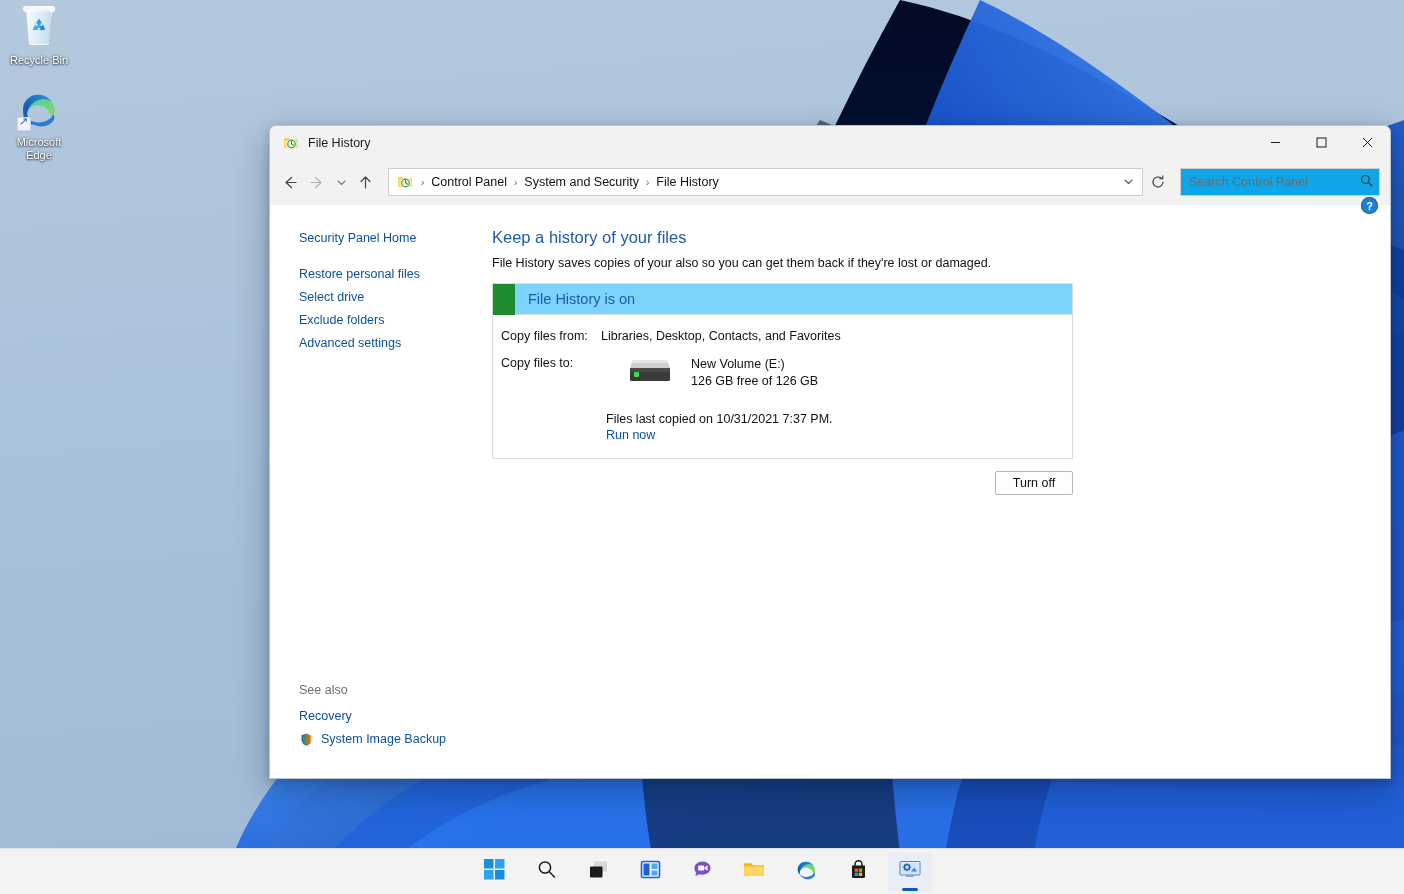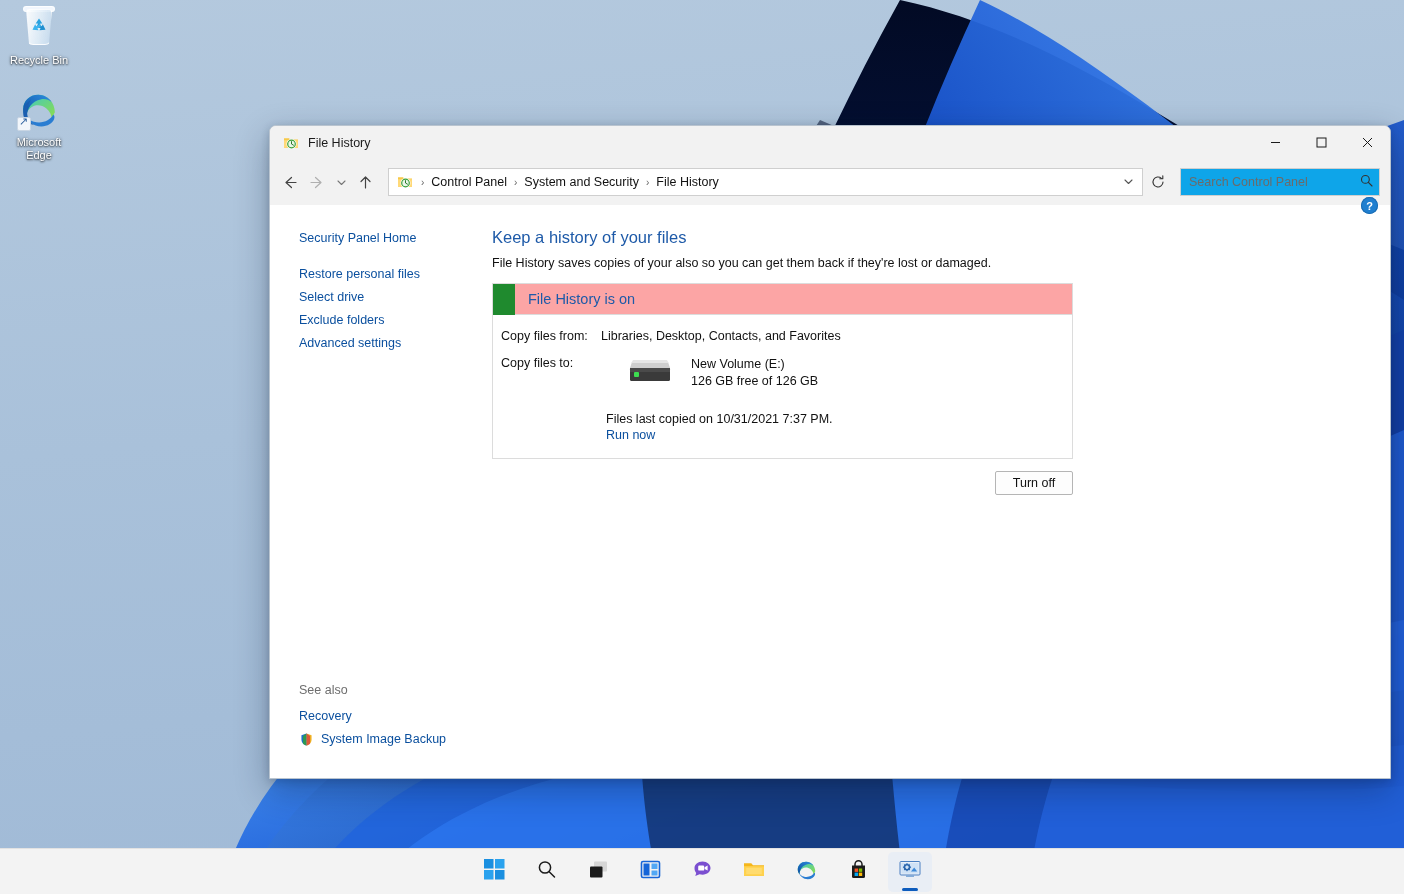--- a/index.html
+++ b/index.html
@@ -145,21 +145,21 @@
   h1.page-title{
     font-size:16.5px; font-weight:normal; color:#1e5aa8; margin-bottom:9px;
   }
   .page-sub{ font-size:12.5px; color:#111; margin-bottom:13px; }
 
   .status-panel{
     width:581px; border:1px solid #dcdcdc; background:#fff;
   }
   .status-head{
     height:31px; display:flex; align-items:center;
-    border-bottom:1px solid #dcdcdc; background:#fca5a5;
+    border-bottom:1px solid #dcdcdc; background:#7dd3fc;
   }
   .status-swatch{ width:22px; height:31px; background:#1f8a2e; flex:none; }
   .status-label{ font-size:14.5px; color:#1e5aa8; margin-left:13px; }
 
   .status-body{ padding:14px 0 16px 8px; }
   .row{ display:flex; font-size:12.5px; color:#111; }
   .row-label{ width:100px; flex:none; padding-left:0; }
   .row-value{ }
   .row1{ margin-bottom:13px; }
 

